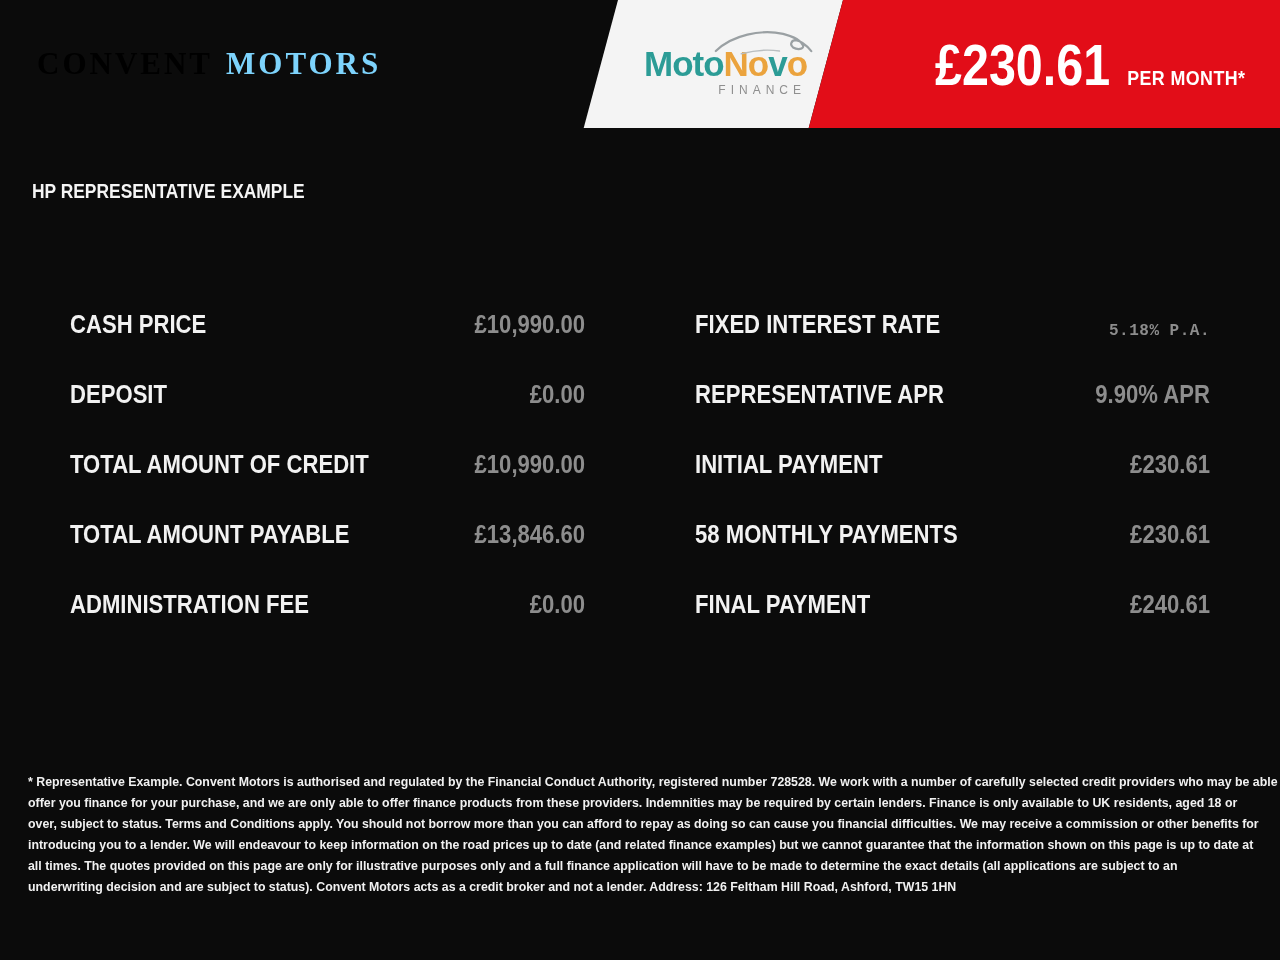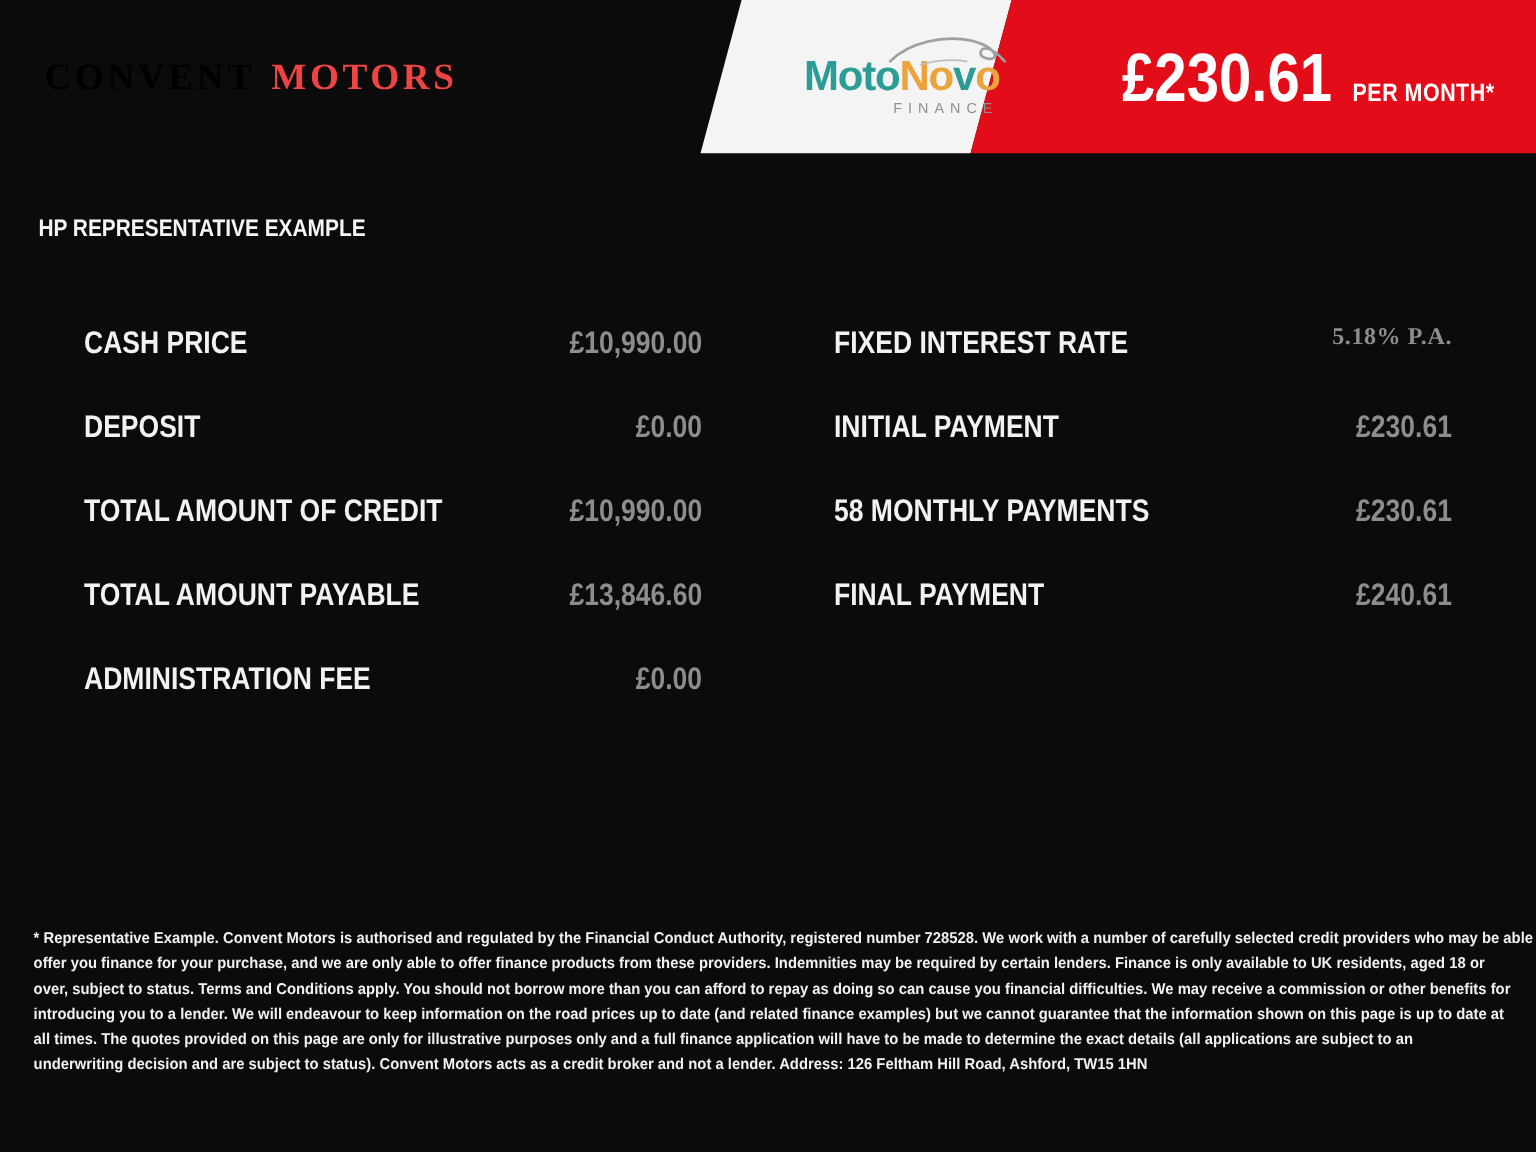--- a/index.html
+++ b/index.html
@@ -17,23 +17,23 @@
   }
   .band{position:absolute;top:0;height:128px;transform:skewX(-15deg);transform-origin:top left;}
   .band-white{left:618px;width:225px;background:#f4f4f4;}
   .band-red{left:843px;width:580px;background:#e20d18;}
   .dealer-logo{
     position:absolute;left:37px;top:0;height:128px;
     display:flex;align-items:center;
     font-family:"Liberation Serif","DejaVu Serif",serif;
     font-weight:bold;font-size:31px;letter-spacing:3px;white-space:nowrap;
   }
-  .dealer-secondary{color:#ef4444;margin-left:13px;}
+  .dealer-secondary{color:#7dd3fc;margin-left:13px;}
   
-  .brand{position:absolute;left:670px;top:24px;width:166px;z-index:2;}
+  .brand{position:absolute;left:644px;top:24px;width:166px;z-index:2;}
   .car-swoosh{position:absolute;top:-1px;right:-4px;width:100px;height:38px;}
   .brand-name{
     margin-top:22px;font-size:35px;font-weight:bold;letter-spacing:-1px;
     line-height:36px;white-space:nowrap;
   }
   .brand-teal{color:#2c9c96;}
   .brand-orange{color:#eba33d;}
   .brand-sub{
     margin-top:1px;font-size:12px;font-weight:normal;color:#8f8f8f;
     letter-spacing:5px;text-align:right;padding-right:4px;
@@ -44,32 +44,32 @@
   .price-amount{color:#fff;font-weight:bold;font-size:57px;line-height:1;letter-spacing:0;}
   .price-period{color:#fff;font-weight:bold;font-size:21px;letter-spacing:0.5px;}
   
   .page-title{position:absolute;left:32px;top:167px;font-size:20px;font-weight:bold;color:#f5f5f5;white-space:nowrap;}
   .page-title>span{display:inline-block;transform:scaleX(0.87);transform-origin:0 50%;}
   
   .table{
     position:absolute;top:270px;left:70px;width:1140px;
     display:grid;grid-template-columns:515px 515px;column-gap:110px;
   }
-  .row{height:70px;display:flex;justify-content:space-between;align-items:flex-start;}
+  .row{height:70px;display:flex;justify-content:space-between;align-items:flex-end;}
   .label{
     display:inline-block;transform:scaleX(0.85);transform-origin:0 50%;
     font-size:26px;font-weight:bold;color:#f2f2f2;white-space:nowrap;
   }
   .value{
     display:inline-block;transform:scaleX(0.85);transform-origin:100% 50%;
     font-size:26px;font-weight:bold;color:#8d8d8d;white-space:nowrap;
   }
   .value-alt{
-    font-family:Liberation Serif, serif;
-    font-size:20px;transform:none;letter-spacing:0.5px;
+    font-family:Liberation Mono, monospace;
+    font-size:16px;transform:none;letter-spacing:0.5px;
   }
   
   .footer{position:absolute;left:28px;top:771px;width:1240px;}
   .footer-line{
     white-space:nowrap;font-size:13px;font-weight:bold;color:#f1f1f1;
     line-height:21px;transform:scaleX(0.95);transform-origin:0 0;
   }
 </style>
 </head>
 <body>
@@ -124,20 +124,24 @@
         <span class="label">ADMINISTRATION FEE</span>
         <span class="value">£0.00</span>
       </div>
     </div>
   <div class="col">
       <div class="row">
         <span class="label">FIXED INTEREST RATE</span>
         <span class="value value-alt">5.18% P.A.</span>
       </div>
       <div class="row">
+        <span class="label">REPRESENTATIVE APR</span>
+        <span class="value">9.90% APR</span>
+      </div>
+      <div class="row">
         <span class="label">INITIAL PAYMENT</span>
         <span class="value">£230.61</span>
       </div>
       <div class="row">
         <span class="label">58 MONTHLY PAYMENTS</span>
         <span class="value">£230.61</span>
       </div>
       <div class="row">
         <span class="label">FINAL PAYMENT</span>
         <span class="value">£240.61</span>

